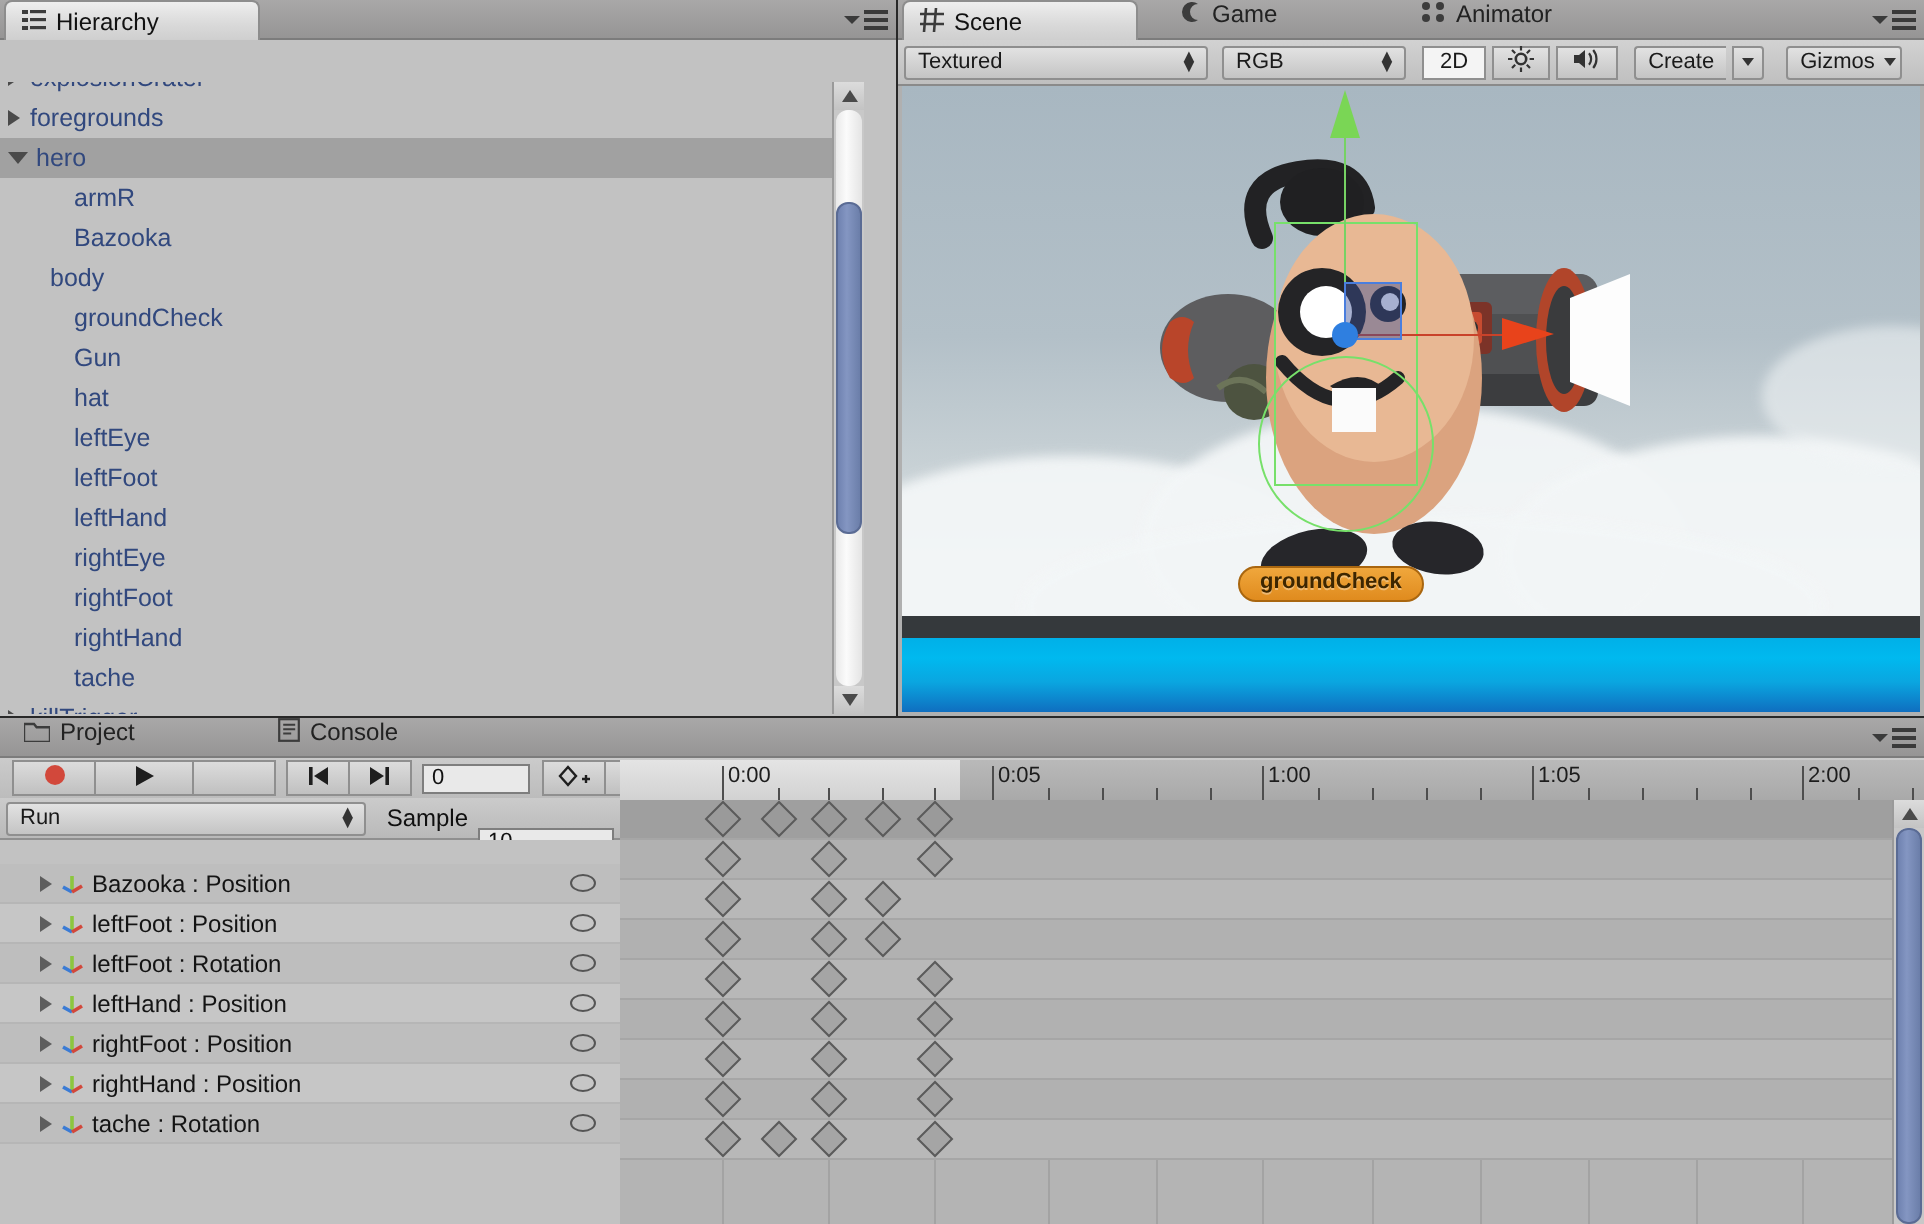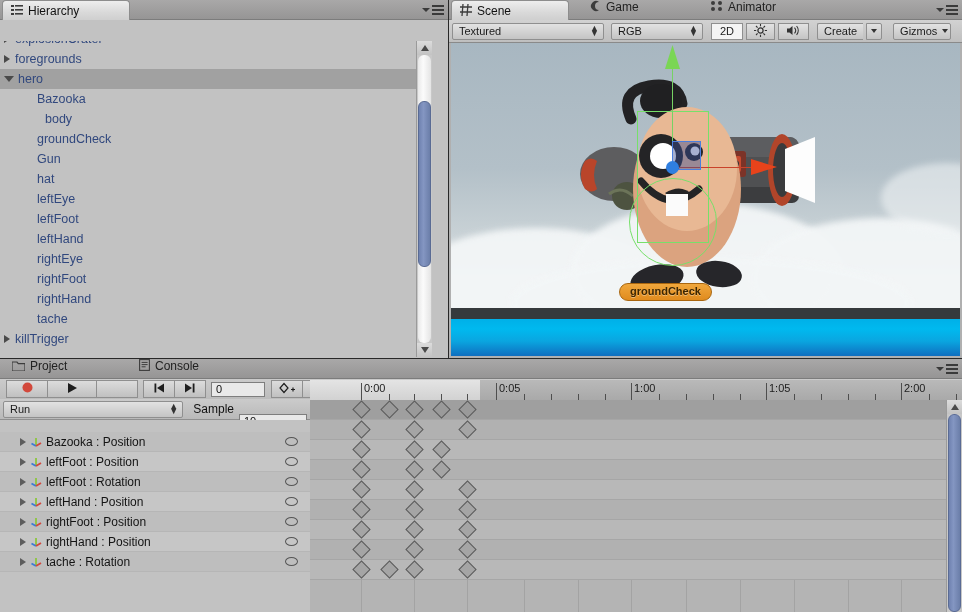--- a/index.html
+++ b/index.html
@@ -176,23 +176,27 @@
           <div class="hrow" style="padding-left: 4px;">
             <span class="tri"></span>
             <span class="nm">foregrounds</span>
           </div>
           <div class="hrow sel" style="padding-left: 4px;">
             <span class="tri open"></span>
             <span class="nm">hero</span>
           </div>
           <div class="hrow" style="padding-left: 26px;">
             <span style="display: inline-block; width: 11px;"></span>
+            <span class="nm">armR</span>
+          </div>
+          <div class="hrow" style="padding-left: 26px;">
+            <span style="display: inline-block; width: 11px;"></span>
             <span class="nm">Bazooka</span>
           </div>
-          <div class="hrow" style="padding-left: 34px; align-items: flex-end;">
+          <div class="hrow" style="padding-left: 14px; align-items: flex-end;">
             <span style="display: inline-block; width: 11px;"></span>
             <span class="nm">body</span>
           </div>
           <div class="hrow" style="padding-left: 26px;">
             <span style="display: inline-block; width: 11px;"></span>
             <span class="nm">groundCheck</span>
           </div>
           <div class="hrow" style="padding-left: 26px;">
             <span style="display: inline-block; width: 11px;"></span>
             <span class="nm">Gun</span>

